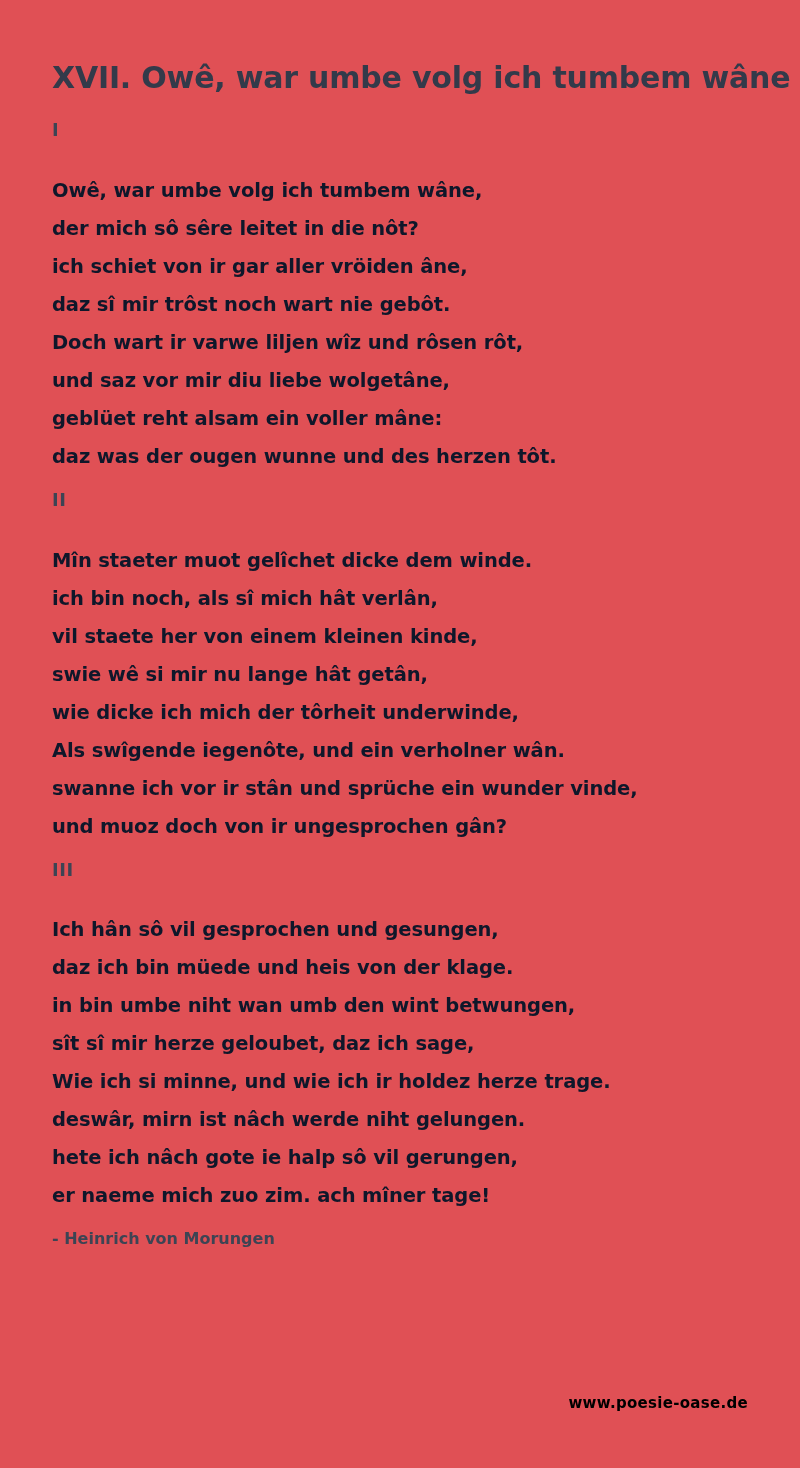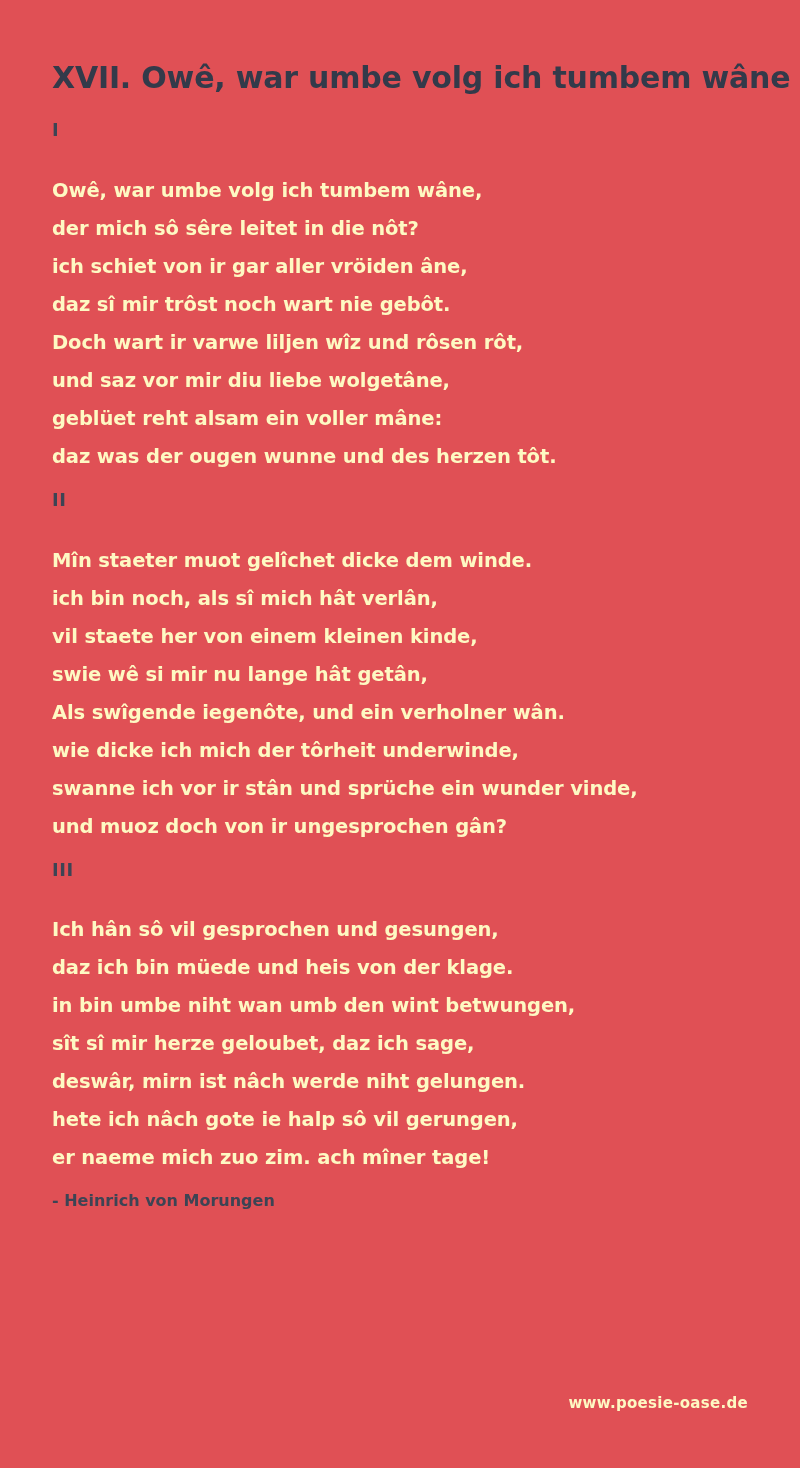--- a/index.html
+++ b/index.html
@@ -40,40 +40,40 @@
     font-weight: bold;
     color: #3d4454;
     line-height: 1.1;
     margin-bottom: 32px;
     letter-spacing: 0.5px;
   }
   .stanza-lines {
     font-size: 19.5px;
     font-weight: bold;
     line-height: 38px;
-    color: #fef9c3;
+    color: #0f172a;
     letter-spacing: -0.1px;
   }
   .stanza-line {
     white-space: nowrap;
   }
   .author {
     margin-top: 14px;
     font-size: 16px;
     font-weight: bold;
     color: #3d4454;
     letter-spacing: 0px;
   }
   .footer {
     position: absolute;
     right: 52px;
     bottom: 56px;
     font-size: 15px;
     font-weight: bold;
-    color: #fef9c3;
+    color: #000000;
     letter-spacing: 0.3px;
   }
   .first-stanza { margin-top: 24px; }
 </style>
 </head>
 <body>
 
 <div class="page">
 
   <h1 class="poem-title">XVII. Owê, war umbe volg ich tumbem wâne</h1>
@@ -92,34 +92,35 @@
     </div>
   </div>
 
   <div class="stanza">
     <div class="stanza-number">II</div>
     <div class="stanza-lines">
       <div class="stanza-line">Mîn staeter muot gelîchet dicke dem winde.</div>
       <div class="stanza-line">ich bin noch, als sî mich hât verlân,</div>
       <div class="stanza-line">vil staete her von einem kleinen kinde,</div>
       <div class="stanza-line">swie wê si mir nu lange hât getân,</div>
+      <div class="stanza-line">wie dicke ich mich der tôrheit underwinde,</div>
       <div class="stanza-line">Als swîgende iegenôte, und ein verholner wân.</div>
-      <div class="stanza-line">wie dicke ich mich der tôrheit underwinde,</div>
       <div class="stanza-line">swanne ich vor ir stân und sprüche ein wunder vinde,</div>
       <div class="stanza-line">und muoz doch von ir ungesprochen gân?</div>
     </div>
   </div>
 
   <div class="stanza">
     <div class="stanza-number">III</div>
     <div class="stanza-lines">
       <div class="stanza-line">Ich hân sô vil gesprochen und gesungen,</div>
       <div class="stanza-line">daz ich bin müede und heis von der klage.</div>
       <div class="stanza-line">in bin umbe niht wan umb den wint betwungen,</div>
       <div class="stanza-line">sît sî mir herze geloubet, daz ich sage,</div>
+      <div class="stanza-line">Wie ich si minne, und wie ich ir holdez herze trage.</div>
       <div class="stanza-line">deswâr, mirn ist nâch werde niht gelungen.</div>
       <div class="stanza-line">hete ich nâch gote ie halp sô vil gerungen,</div>
       <div class="stanza-line">er naeme mich zuo zim. ach mîner tage!</div>
     </div>
   </div>
 
   <div class="author">- Heinrich von Morungen</div>
 
   <div class="footer">www.poesie-oase.de</div>
 

